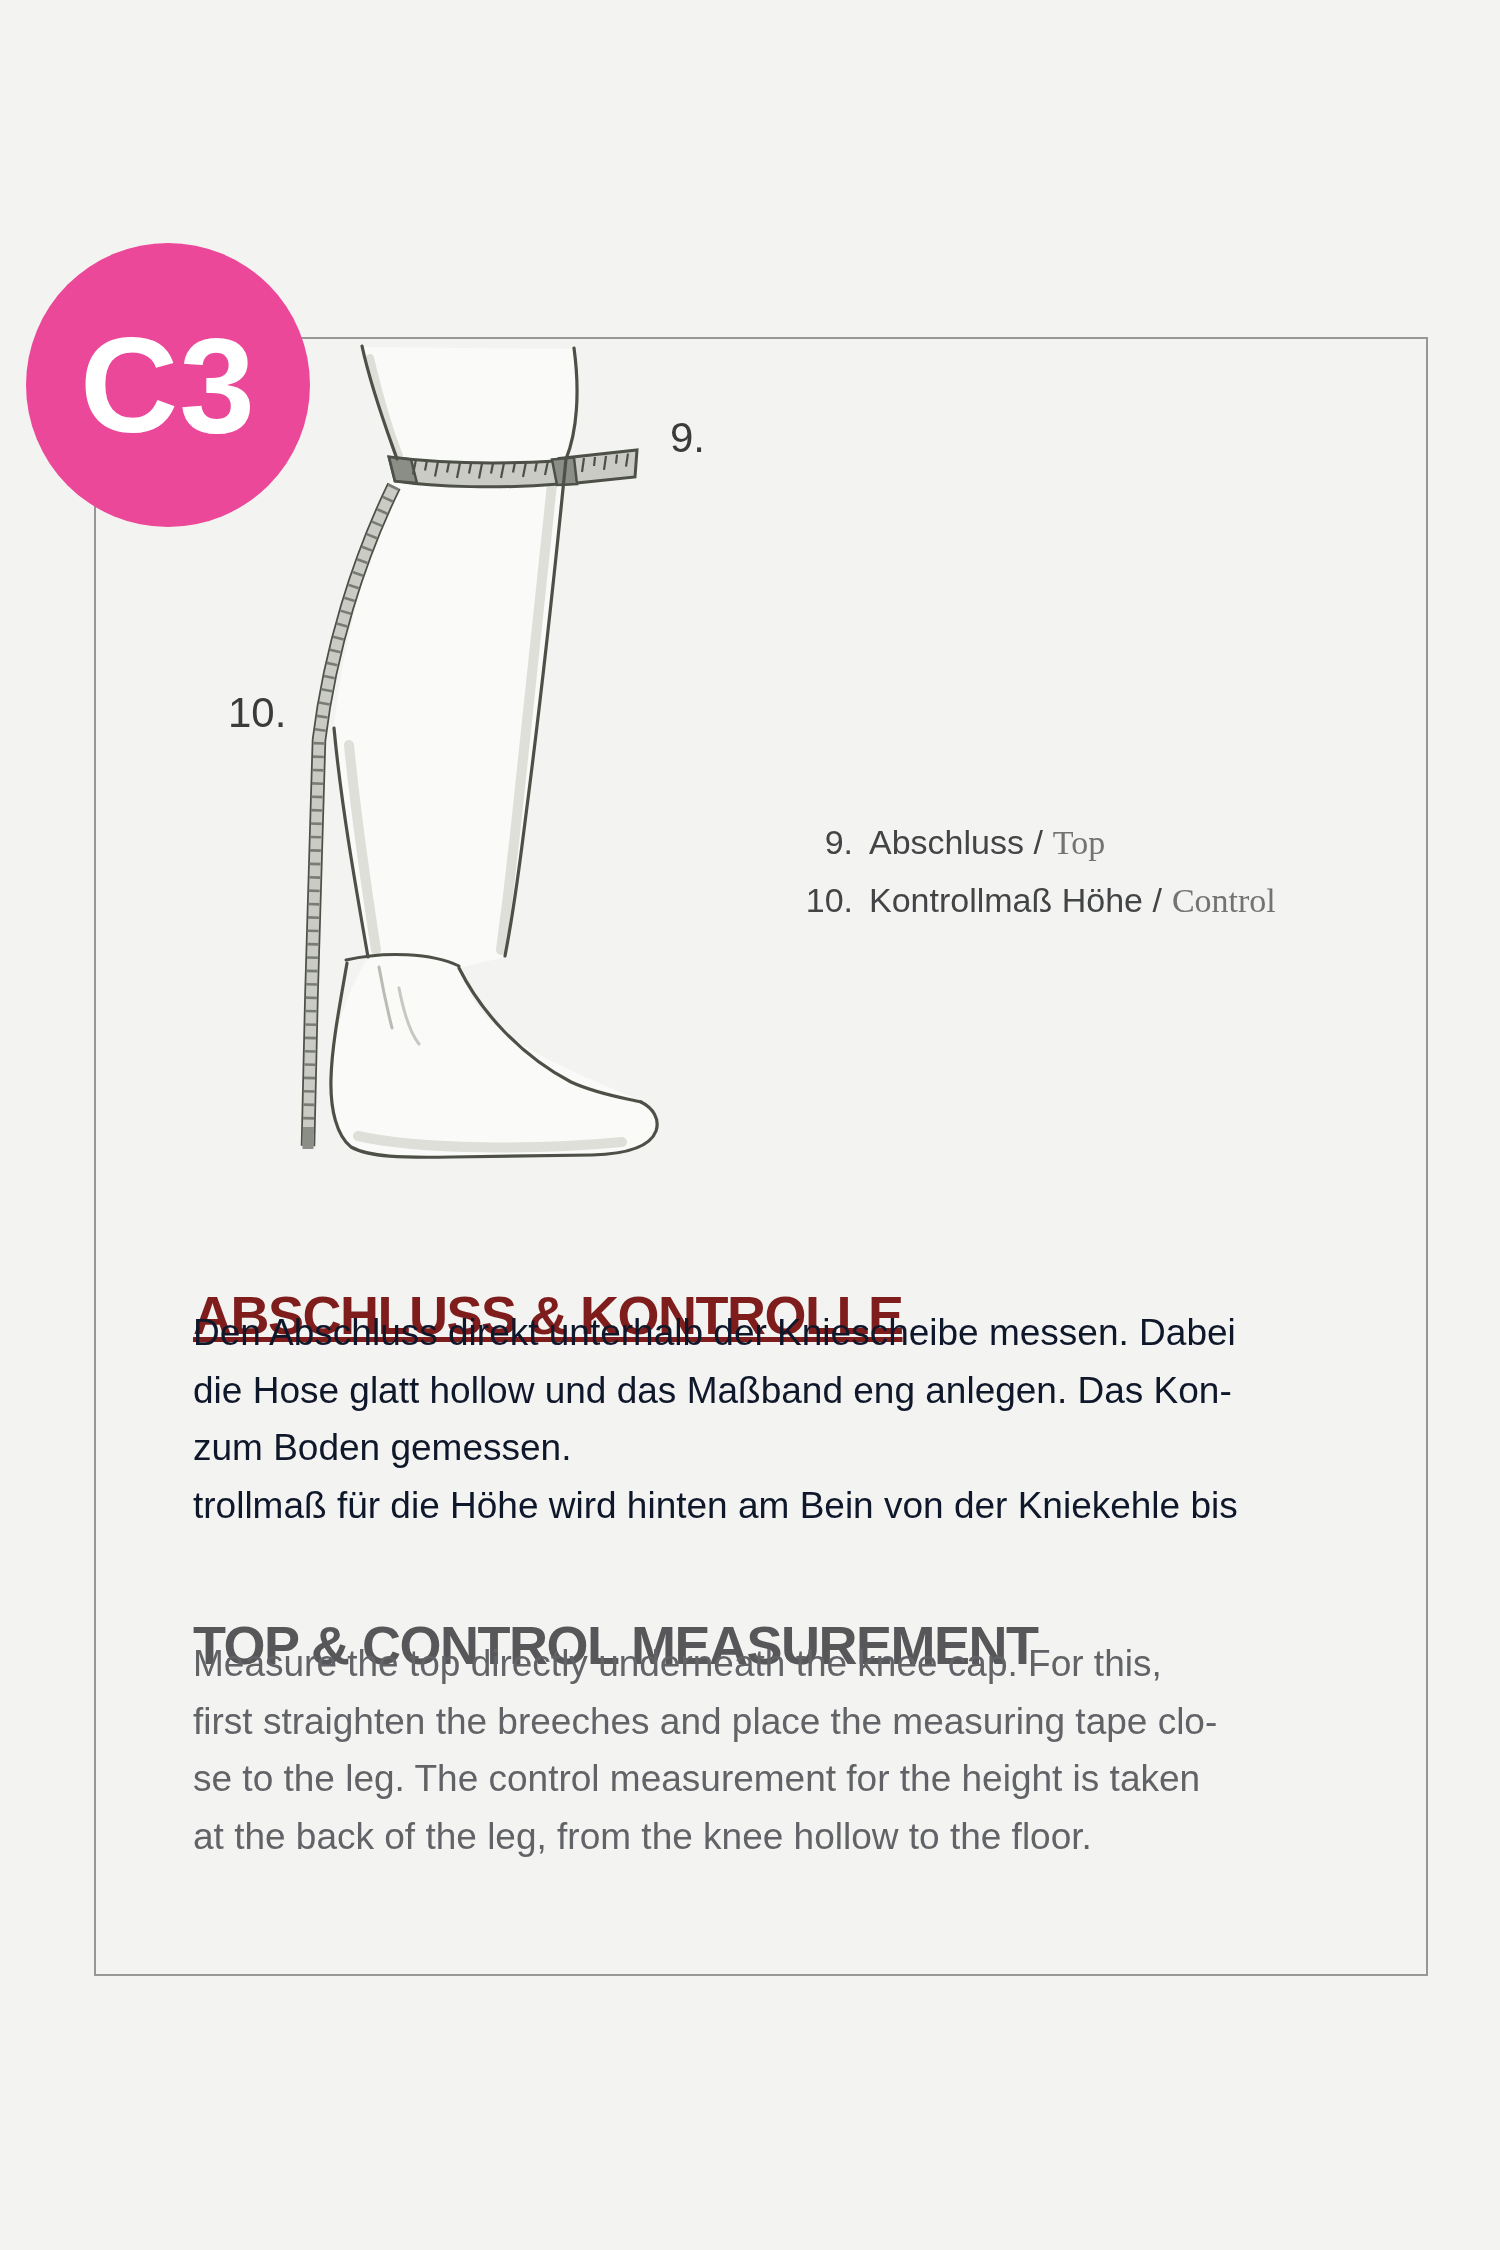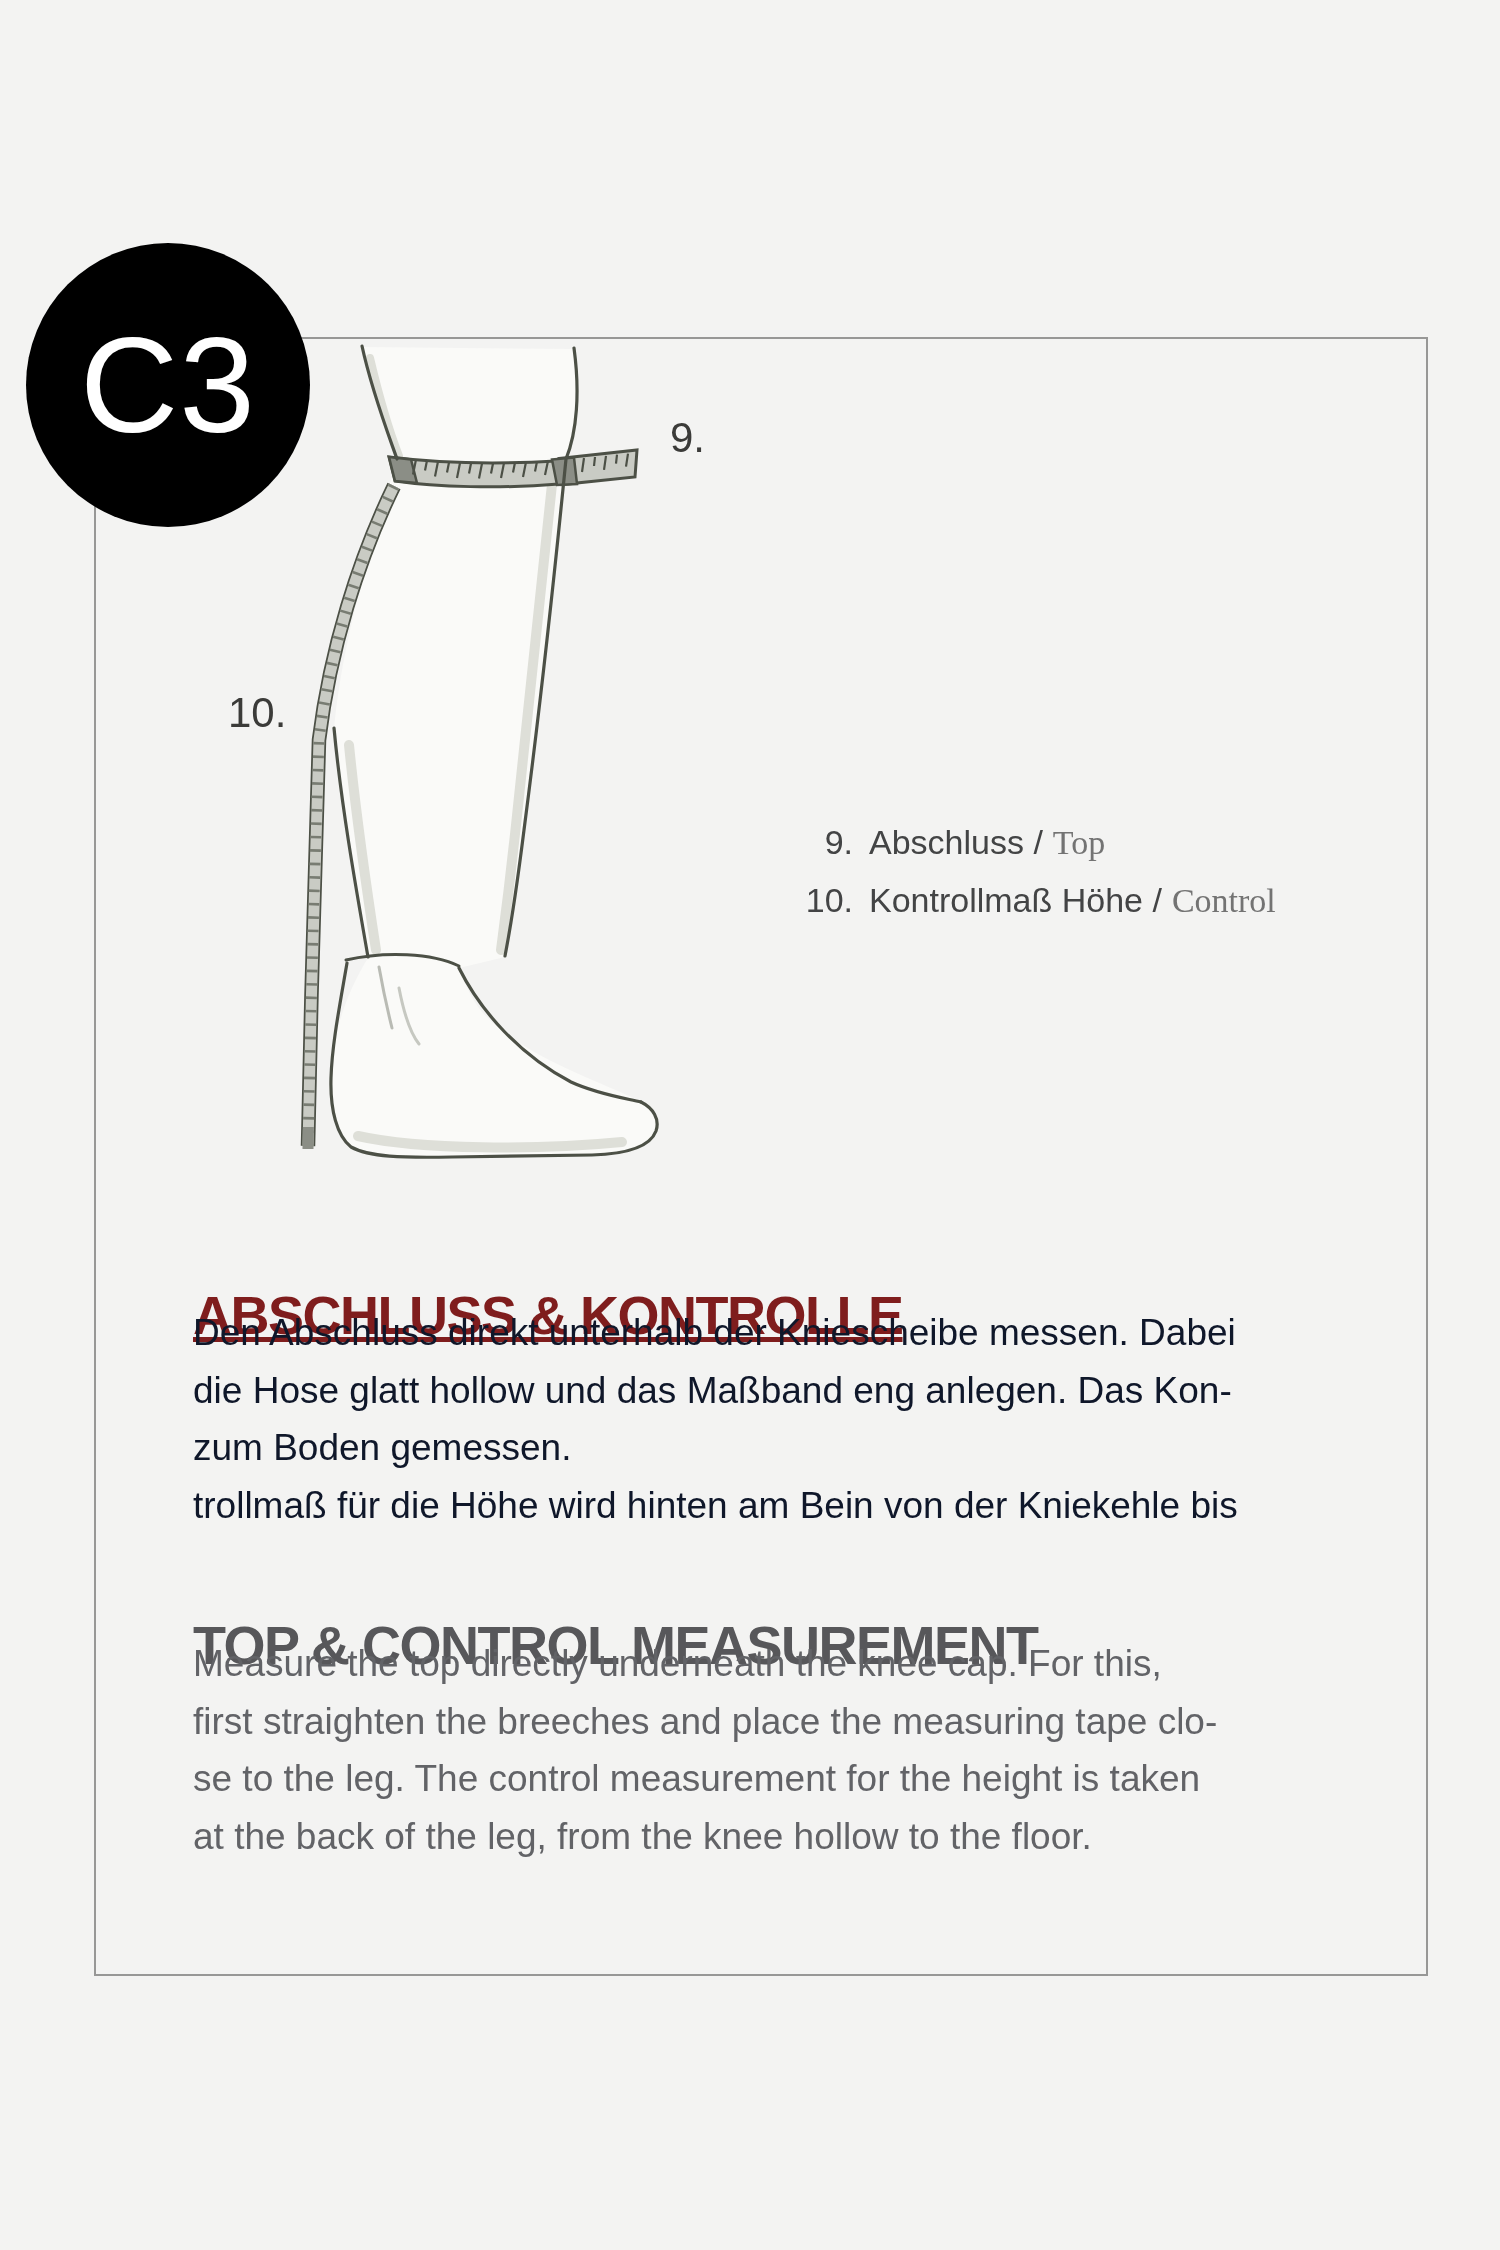--- a/index.html
+++ b/index.html
@@ -15,24 +15,24 @@
     left:94px;top:337px;
     width:1334px;height:1639px;
     border:2px solid #979796;
     box-sizing:border-box;
   }
   .badge{
     position:absolute;
     left:26px;top:243px;
     width:284px;height:284px;
     border-radius:50%;
-    background:#000000;
+    background:#ec4899;
     display:flex;align-items:center;justify-content:center;
     color:#ffffff;
-    font-size:136px;font-weight:normal;letter-spacing:1px;
+    font-size:136px;font-weight:bold;letter-spacing:1px;
   }
   .leg-svg{position:absolute;left:280px;top:340px;}
   .marker{
     position:absolute;
     color:#3b3b39;
     font-size:42px;line-height:1;
   }
   .marker-9{left:670px;top:417px;}
   .marker-10{left:228px;top:692px;}
   .legend{

